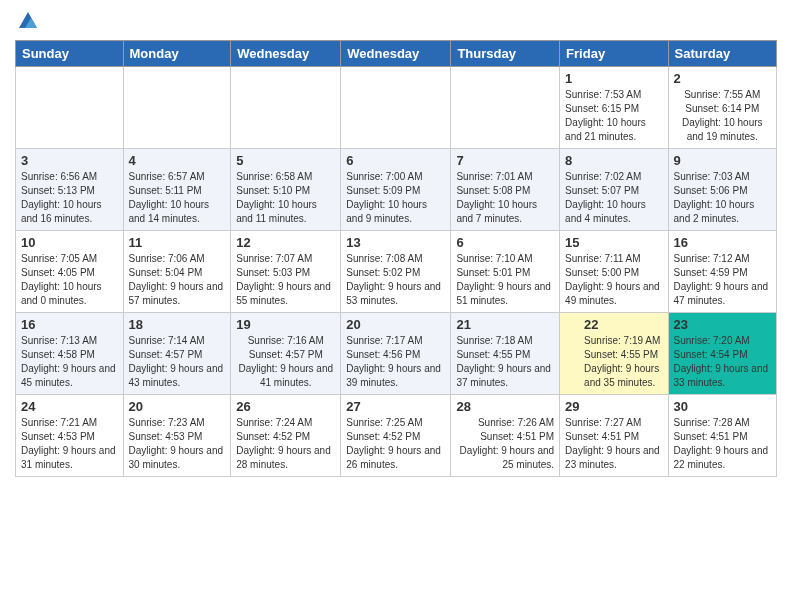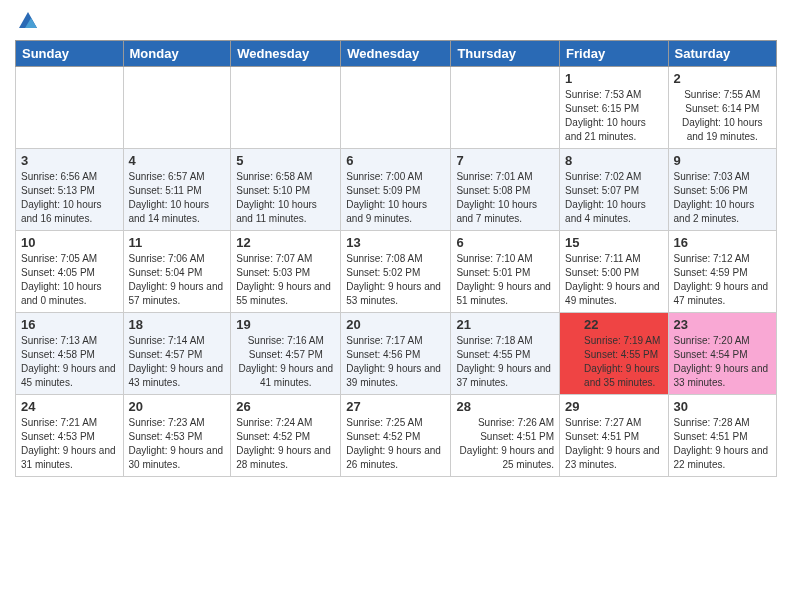--- a/index.html
+++ b/index.html
@@ -188,27 +188,27 @@
             <div class="day-info" style="white-space: pre-line;">Sunrise: 7:17 AM
 Sunset: 4:56 PM
 Daylight: 9 hours and 39 minutes.</div>
           </td>
           <td style="background: rgb(240, 244, 250);">
             <div class="day-num">21</div>
             <div class="day-info" style="white-space: pre-line;">Sunrise: 7:18 AM
 Sunset: 4:55 PM
 Daylight: 9 hours and 37 minutes.</div>
           </td>
-          <td style="background: #ef4444; padding-left: 24px;">
+          <td style="background: #fef9c3; padding-left: 24px;">
             <div class="day-num">22</div>
             <div class="day-info" style="white-space: pre-line;">Sunrise: 7:19 AM
 Sunset: 4:55 PM
 Daylight: 9 hours and 35 minutes.</div>
           </td>
-          <td style="background: #f9a8d4;">
+          <td style="background: #14b8a6;">
             <div class="day-num">23</div>
             <div class="day-info" style="white-space: pre-line;">Sunrise: 7:20 AM
 Sunset: 4:54 PM
 Daylight: 9 hours and 33 minutes.</div>
           </td>
         </tr>
         <tr>
           <td>
             <div class="day-num">24</div>
             <div class="day-info" style="white-space: pre-line;">Sunrise: 7:21 AM

